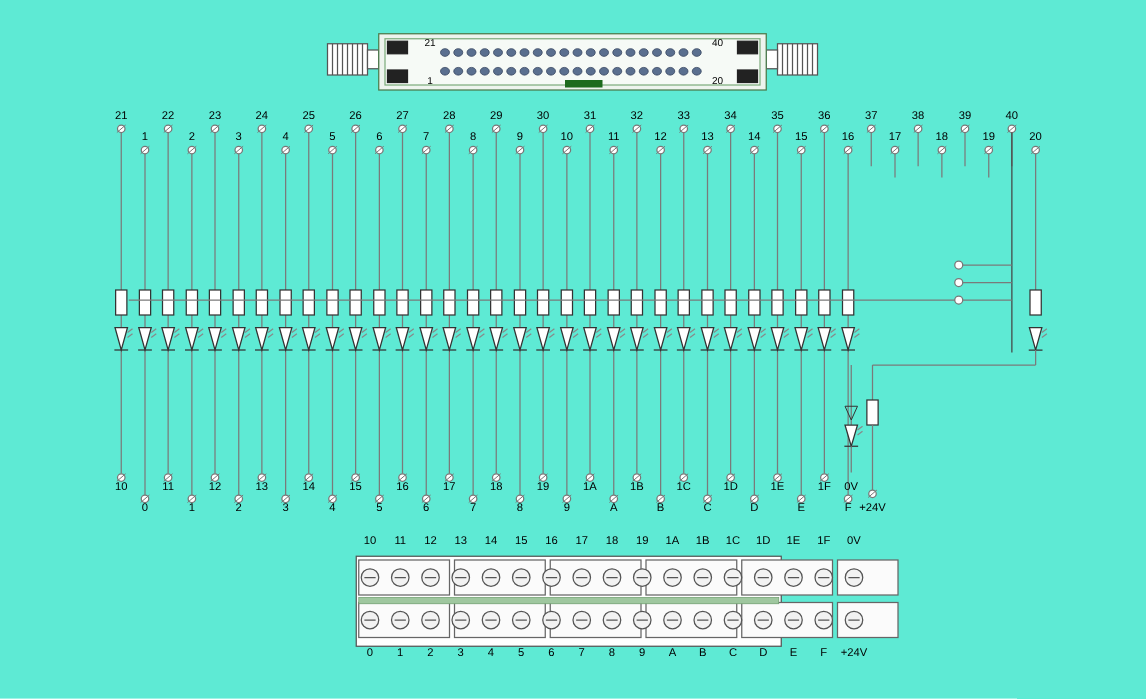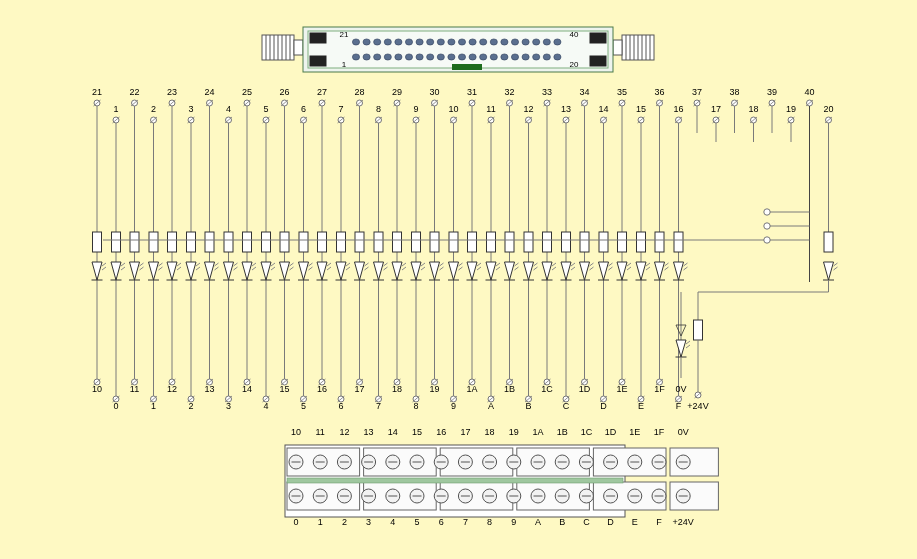--- a/index.html
+++ b/index.html
@@ -9,21 +9,21 @@
   }
   body {
     font-family: "Liberation Sans", sans-serif;
     color: #000000;
   }
   #root {
     position: relative;
     width: 917px;
     height: 559px;
     overflow: hidden;
-    background: #fef9c3;
+    background: #5eead4;
   }
   svg.layer {
     position: absolute;
     left: 0;
     top: 0;
     width: 917px;
     height: 559px;
   }
   text {
     font-family: "Liberation Sans", sans-serif;

